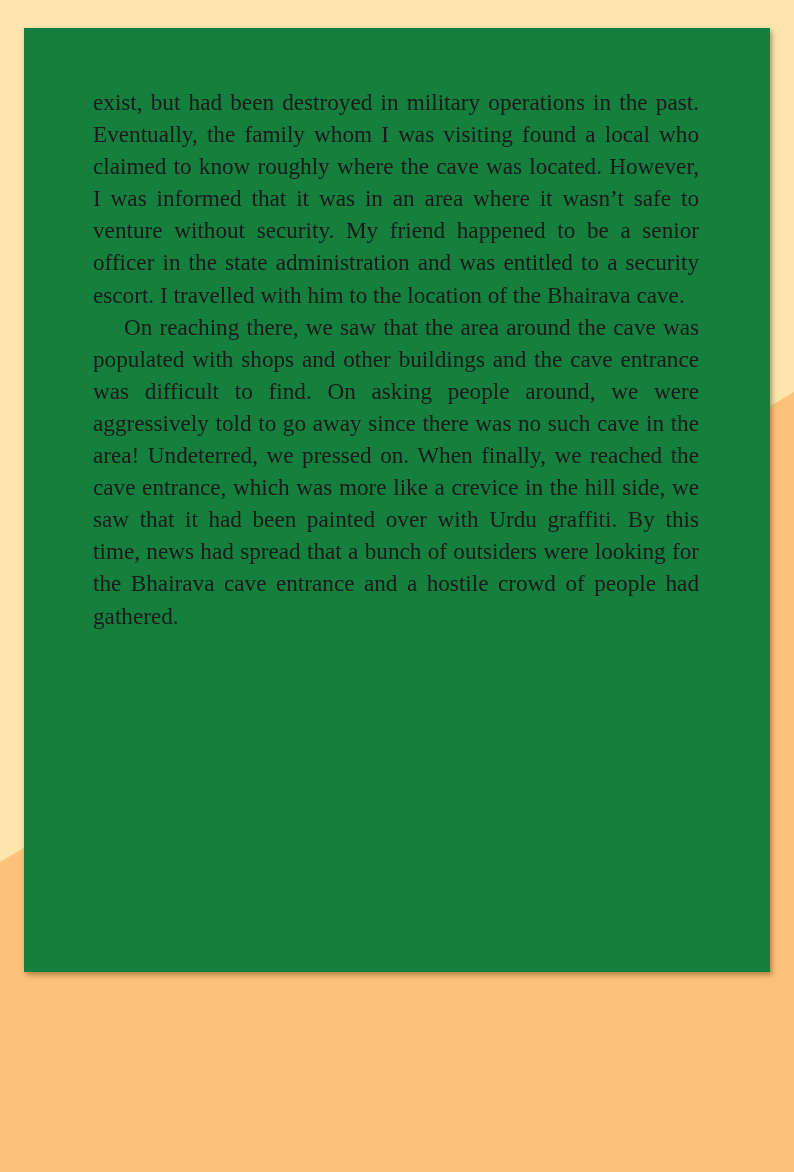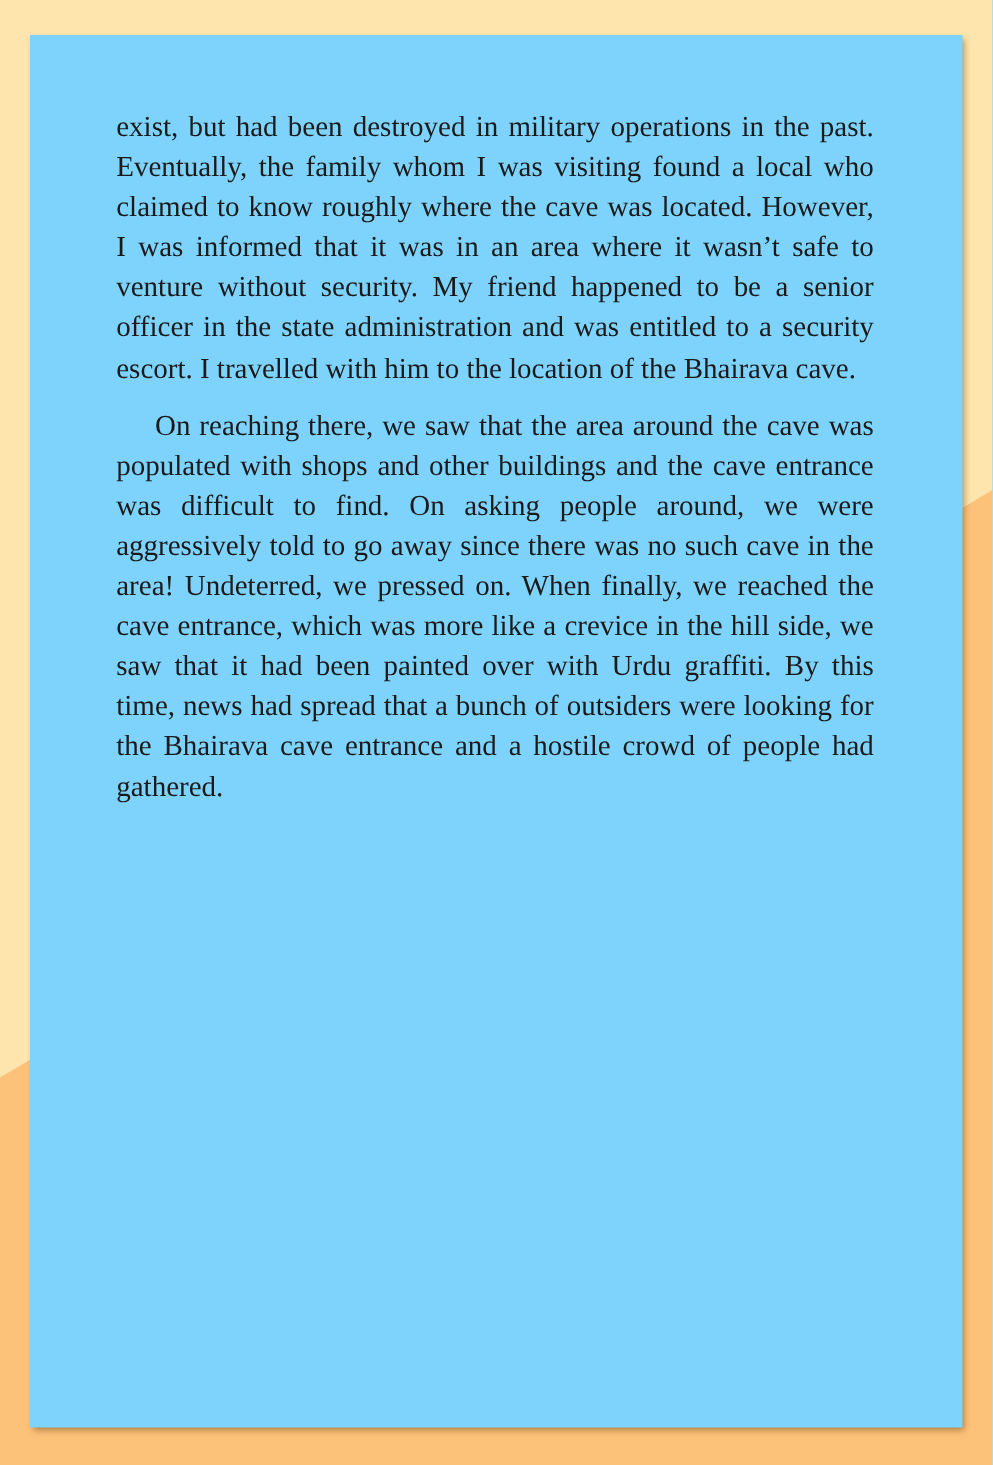--- a/index.html
+++ b/index.html
@@ -13,40 +13,40 @@
     .bg-lower {
       position: absolute;
       left: 0; top: 0;
       width: 794px; height: 1172px;
     }
     .page {
       position: absolute;
       left: 24px;
       top: 28px;
       width: 746px;
-      height: 1114px;
-      background: #7dd3fc;
+      height: 944px;
+      background: #15803d;
       box-shadow: 2px 3px 5px rgba(120, 80, 30, 0.55);
     }
     .content {
       position: absolute;
       left: 69px;
       top: 58px;
       width: 606px;
       font-family: "Liberation Serif", "DejaVu Serif", serif;
       font-size: 23.2px;
       line-height: 32.1px;
       color: #1a1a1a;
       text-align: justify;
     }
     .content p {
       margin: 0;
     }
     .content p.para-2 {
-      margin-top: 14px;
+      margin-top: 0;
       text-indent: 31px;
       text-align-last: justify;
     }
   </style>
 </head>
 <body>
 
 <svg class="bg-lower" viewBox="0 0 794 1172" preserveAspectRatio="none">
   <polygon points="0,862 794,392 794,1172 0,1172" fill="#fdc27a"></polygon>
 </svg>

